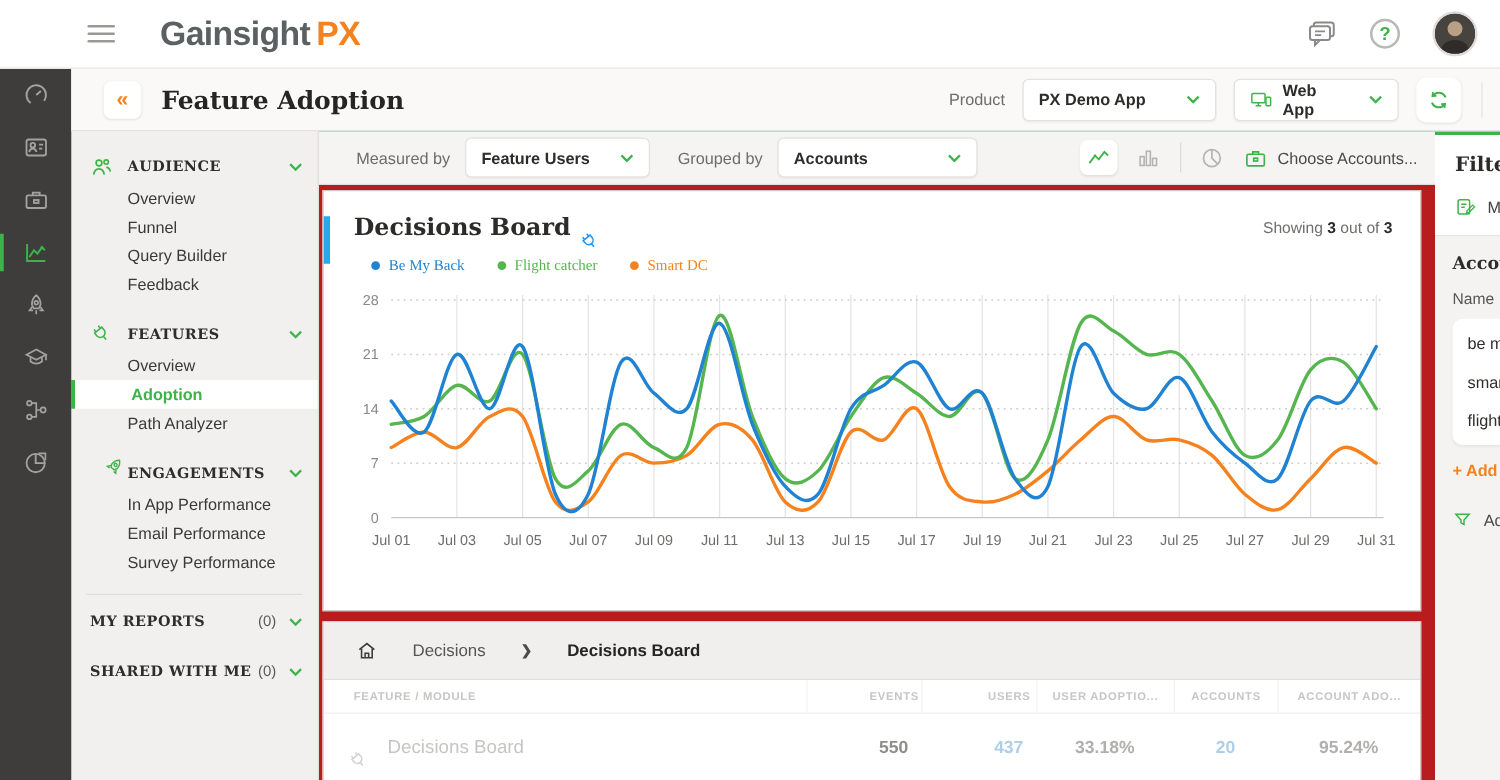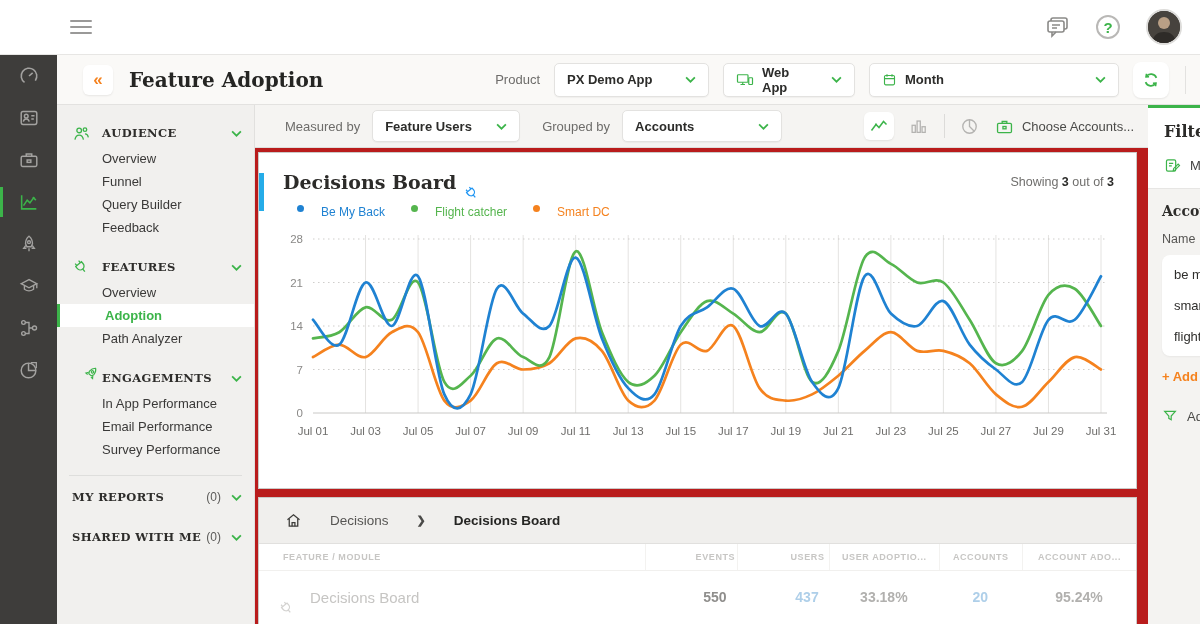--- a/index.html
+++ b/index.html
@@ -87,21 +87,21 @@
   
   .chart-card { position:absolute; top:47px; left:3px; width:879px; height:337px; background:#fff;
                 border:1px solid #cbcac8; }
   .accent-bar { position:absolute; left:0; top:20px; width:5px; height:38px; background:#25ace8; }
   .card-head { display:flex; align-items:center; padding:18px 22px 0 24px; }
   .card-title { font-size:19px; font-weight:bold; color:#2c2b29; }
   .title-icon { margin-left:12px; color:#2196f3; display:flex; }
   .showing { margin-left:auto; font-size:12.5px; color:#6f6e6c; }
   .showing b { color:#2b2b29; }
   .legend { display:flex; align-items:center; gap:26px; padding:12px 0 0 38px; }
-  .legend-item { display:flex; gap:17px; font-size:12px; cursor:pointer; }
+  .legend-item { display:flex; align-items:center; gap:7px; font-size:12px; cursor:pointer;font-family:Liberation Serif, serif; }
   .legend-dot { width:7px; height:7px; border-radius:50%; }
   .chart-wrap { padding:4px 10px 0 14px; }
 
   
   .bottom-card { position:absolute; top:392px; left:3px; width:879px; height:180px; background:#fff;
                  border:1px solid #cbcac8; }
   .bc-breadcrumb { height:46px; background:#f0efed; border-bottom:1px solid #e1e0de; display:flex;
                    align-items:center; padding-left:26px; gap:28px; }
   .bc-home { color:#3e3d3b; display:flex; cursor:pointer; }
   .bc-parent { font-size:13.5px; color:#565553; cursor:pointer; }
@@ -143,20 +143,23 @@
 <body>
 
 <div id="app">
 
   <div class="topbar">
     <div class="hamburger">
         <span></span>
         <span></span>
         <span></span>
       </div>
+    <div class="logo">
+      <span class="g1">Gainsight</span><span class="g2">PX</span>
+    </div>
     <div class="topbar-right">
       <span style="color:#8b8a88;">
         <svg class="ic" width="26" height="24" viewBox="0 0 26 24" fill="none" stroke="currentColor" stroke-width="1.6">
           <rect x="7" y="3" width="16" height="11" rx="2"></rect>
           <rect x="4" y="6" width="16" height="11" rx="2" fill="#fff"></rect>
           <path d="M8 17 L8 21 L12 17"></path>
           <path d="M8 10 h8 M8 13 h5" stroke-width="1.4"></path>
         </svg>
       </span>
       <span class="help-btn">?</span>
@@ -245,34 +248,20 @@
       </div>
       <div class="select sel-platform">
         <span class="lead-icon">
             <svg class="ic" width="18" height="16" viewBox="0 0 24 20" fill="none" stroke="currentColor" stroke-width="1.6">
               <rect x="2" y="3" width="14" height="10" rx="1"></rect>
               <path d="M6 16h6 M9 13v3"></path>
               <rect x="17" y="7" width="5" height="9" rx="1"></rect>
             </svg>
           </span>
         <span>Web App</span>
-        <span class="chev">
-            <svg class="ic" width="11" height="7" viewBox="0 0 12 8" fill="none" stroke="currentColor" stroke-width="2">
-              <path d="M1 1.5 L6 6.5 L11 1.5"></path>
-            </svg>
-          </span>
-      </div>
-      <div class="select sel-period">
-        <span class="lead-icon">
-            <svg class="ic" width="15" height="15" viewBox="0 0 24 24" fill="none" stroke="currentColor" stroke-width="1.8">
-              <rect x="4" y="5.5" width="16" height="15" rx="2"></rect>
-              <path d="M8 3.5v4 M16 3.5v4 M4 10.5h16"></path>
-            </svg>
-          </span>
-        <span>Month</span>
         <span class="chev">
             <svg class="ic" width="11" height="7" viewBox="0 0 12 8" fill="none" stroke="currentColor" stroke-width="2">
               <path d="M1 1.5 L6 6.5 L11 1.5"></path>
             </svg>
           </span>
       </div>
       <div class="refresh-btn">
         <svg class="ic" width="20" height="20" viewBox="0 0 24 24" fill="none" stroke="currentColor" stroke-width="2">
             <path d="M18.5 9.5 A7 7 0 0 0 6.2 8"></path>
             <path d="M6.5 4.5 L6 8.2 L9.7 8.0" stroke-width="1.8"></path>

